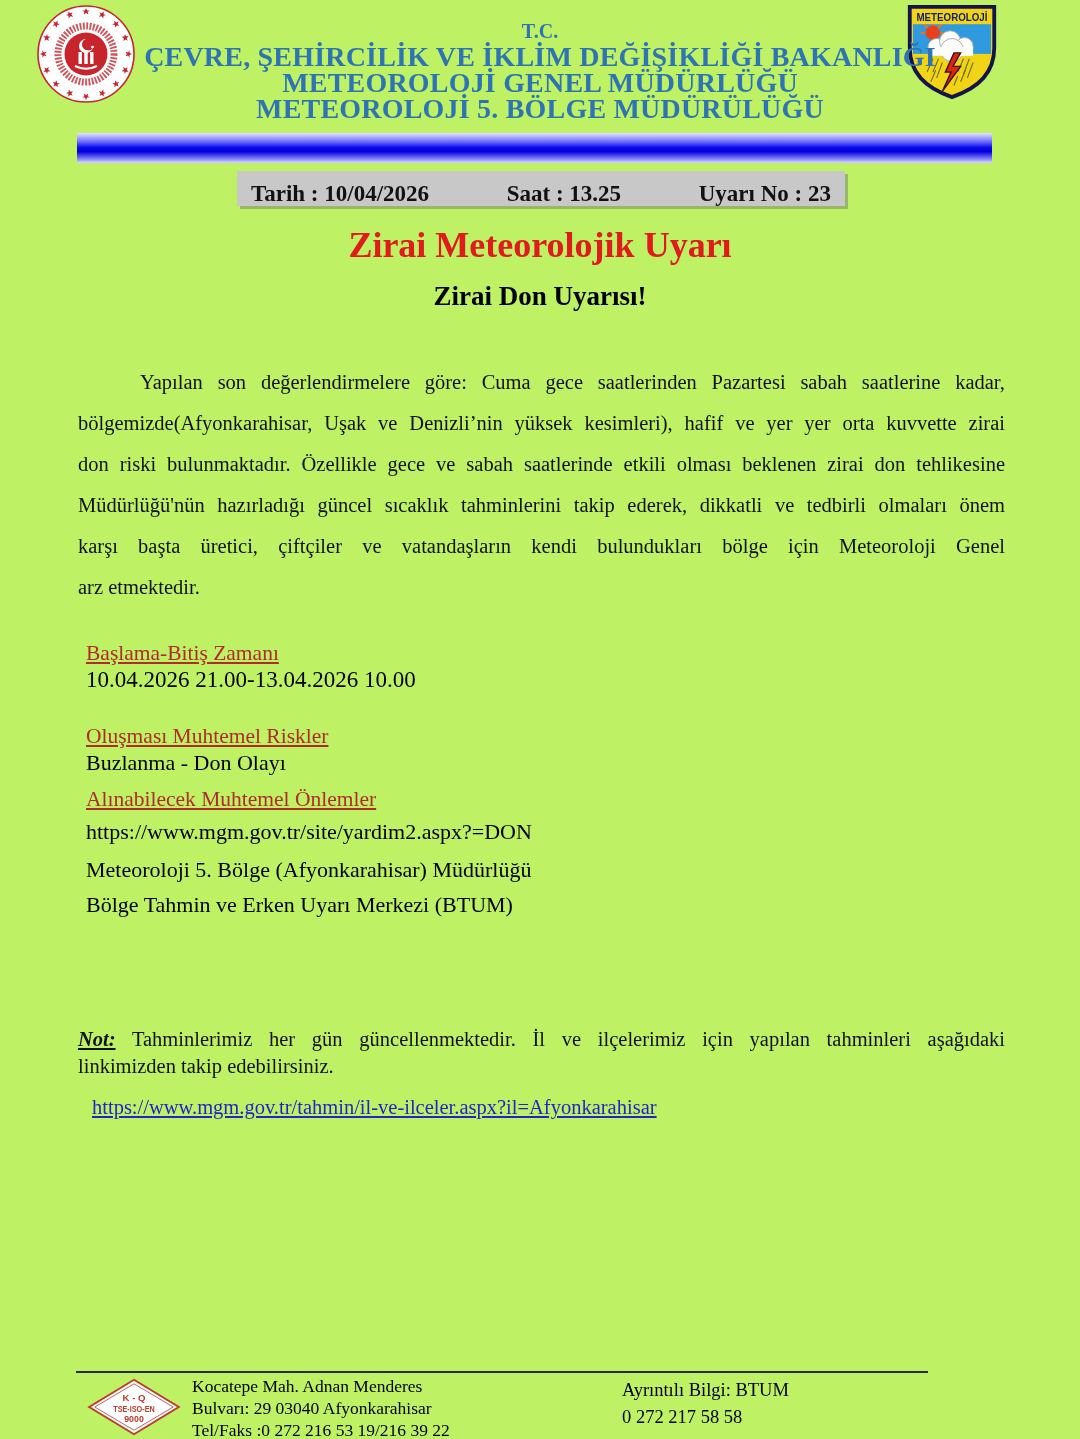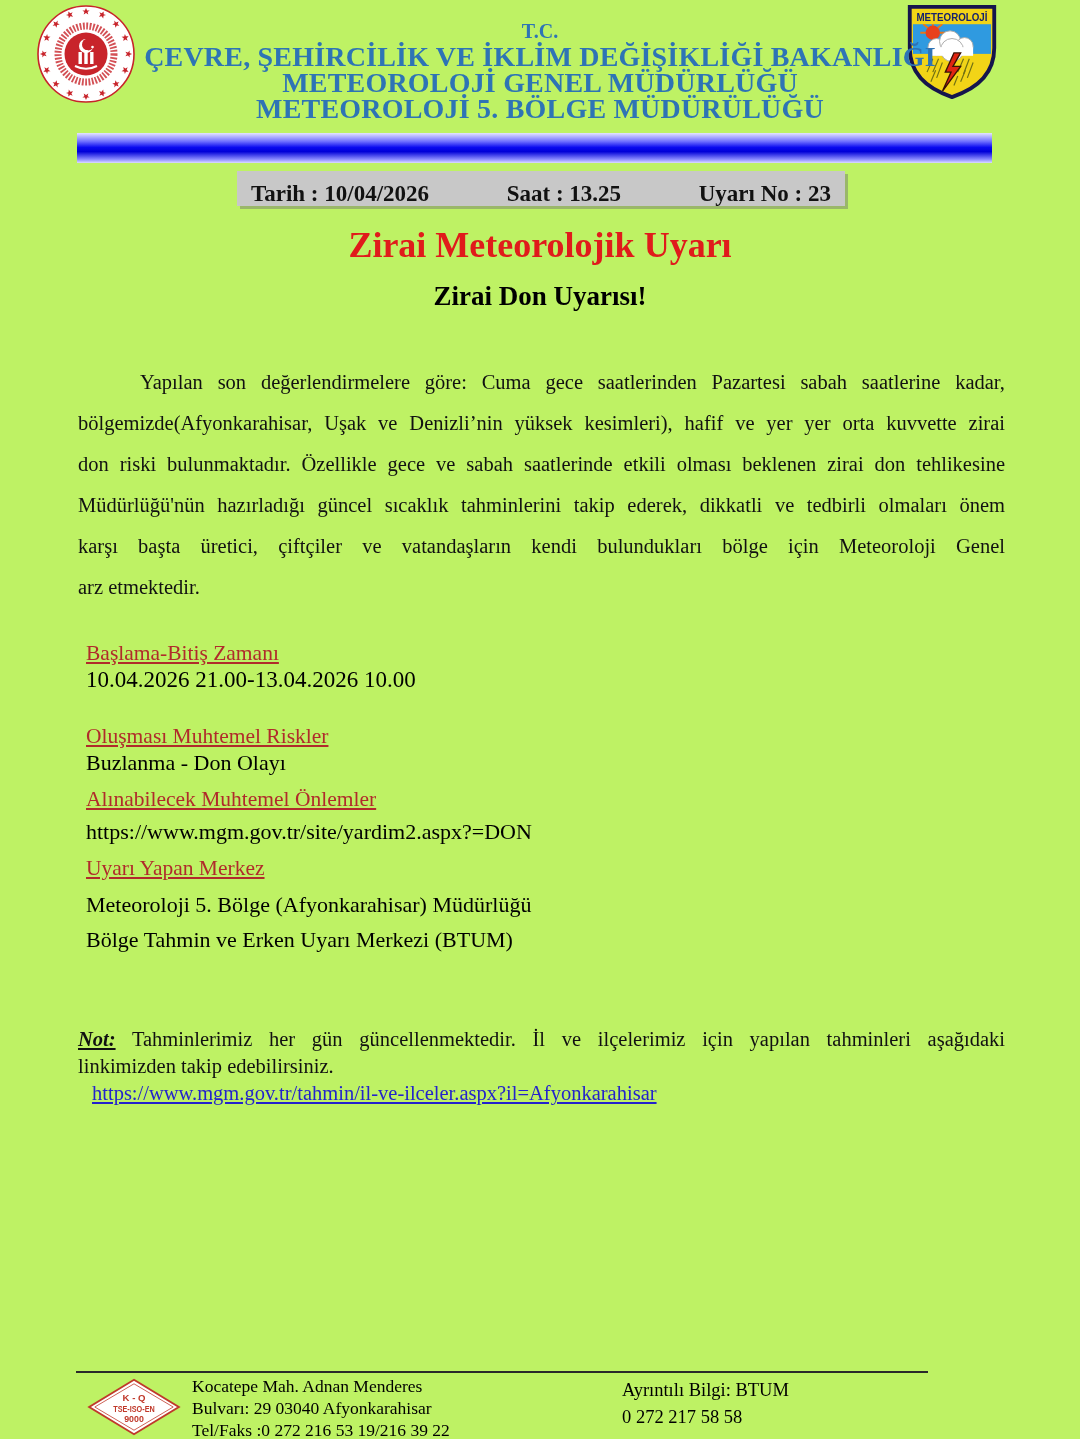--- a/index.html
+++ b/index.html
@@ -38,21 +38,21 @@
   .sec-c{color:#000;font-size:22px;line-height:28px;}
   .m-para-sec{margin-top:32px;}
   .gap-lg{margin-top:29px;}
   .gap-md{margin-top:9px;}
   .sec-c2{margin-top:7px;}
 
   
   .note{position:absolute;left:78px;top:1026px;width:927px;font-size:20.5px;}
   .note-line{line-height:27px;}
   .note-label{font-weight:bold;font-style:italic;text-decoration:underline;}
-  .note-link{display:inline-block;margin-top:2px;margin-left:14px;color:#2323cc;
+  .note-link{display:inline-block;margin-top:16px;margin-left:14px;color:#2323cc;
              text-decoration:underline;font-size:20.5px;cursor:pointer;}
 
   
   .footer-line{position:absolute;left:76px;top:1371px;width:852px;height:2px;background:#2a2a2a;}
   .kq{position:absolute;left:86px;top:1377px;width:96px;height:60px;}
   .addr{position:absolute;left:192px;top:1375px;font-size:17.5px;line-height:22px;color:#000;}
   .contact{position:absolute;left:622px;top:1377px;font-size:18.5px;line-height:27px;color:#000;}
 </style>
 </head>
 <body>
@@ -175,21 +175,20 @@
       <div class="sec-h">Oluşması Muhtemel Riskler</div>
       <div class="sec-c">Buzlanma - Don Olayı</div>
     </div>
 
     <div class="sec gap-md">
       <div class="sec-h">Alınabilecek Muhtemel Önlemler</div>
       <div class="sec-c" style="margin-top:6px;">https://www.mgm.gov.tr/site/yardim2.aspx?=DON</div>
     </div>
 
     <div class="sec gap-md">
-      <div class="sec-h">Uyarı Yapan Merkez</div>
       <div class="sec-c" style="margin-top:10px;">Meteoroloji 5. Bölge (Afyonkarahisar) Müdürlüğü</div>
       <div class="sec-c sec-c2">Bölge Tahmin ve Erken Uyarı Merkezi (BTUM)</div>
     </div>
   </div>
 
   <div class="note">
     <div class="note-line jline">
       <span class="note-label">Not:</span>
       <span>Tahminlerimiz her gün güncellenmektedir. İl ve ilçelerimiz için yapılan tahminleri aşağıdaki</span>
     </div>

